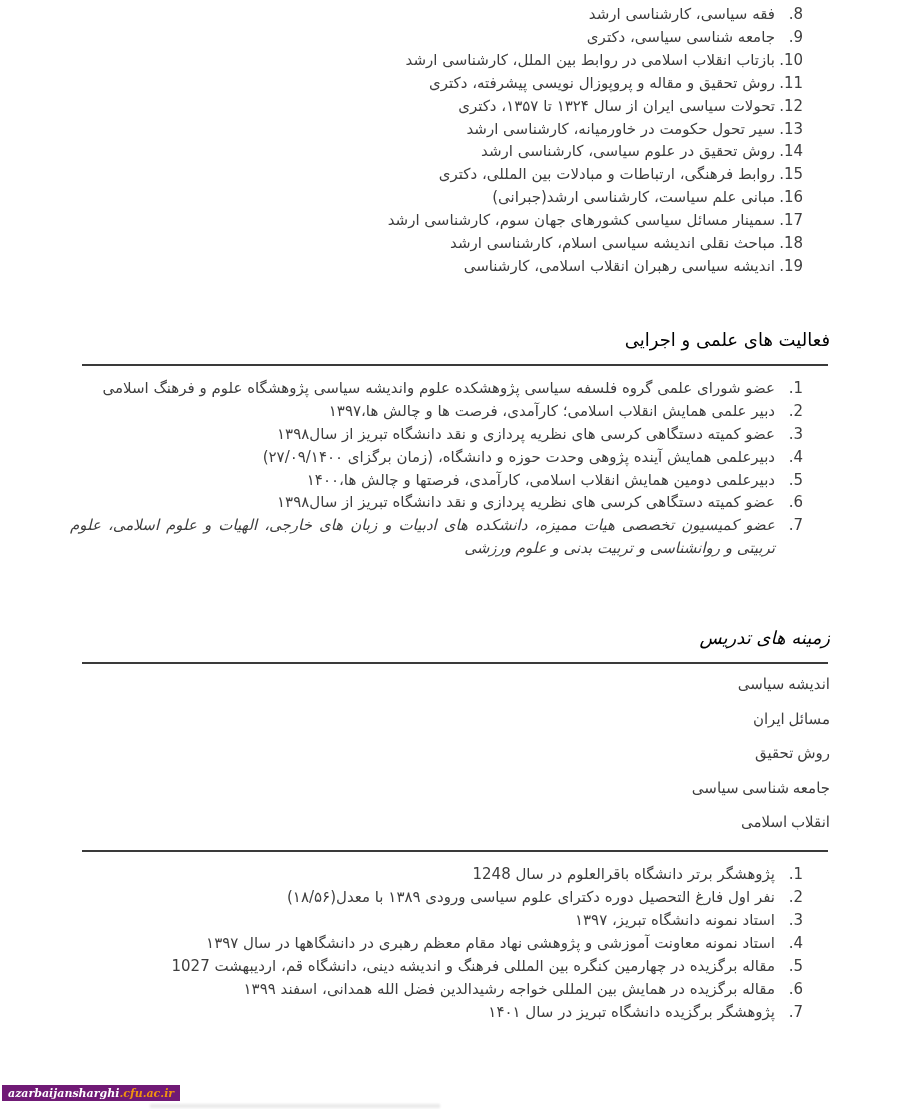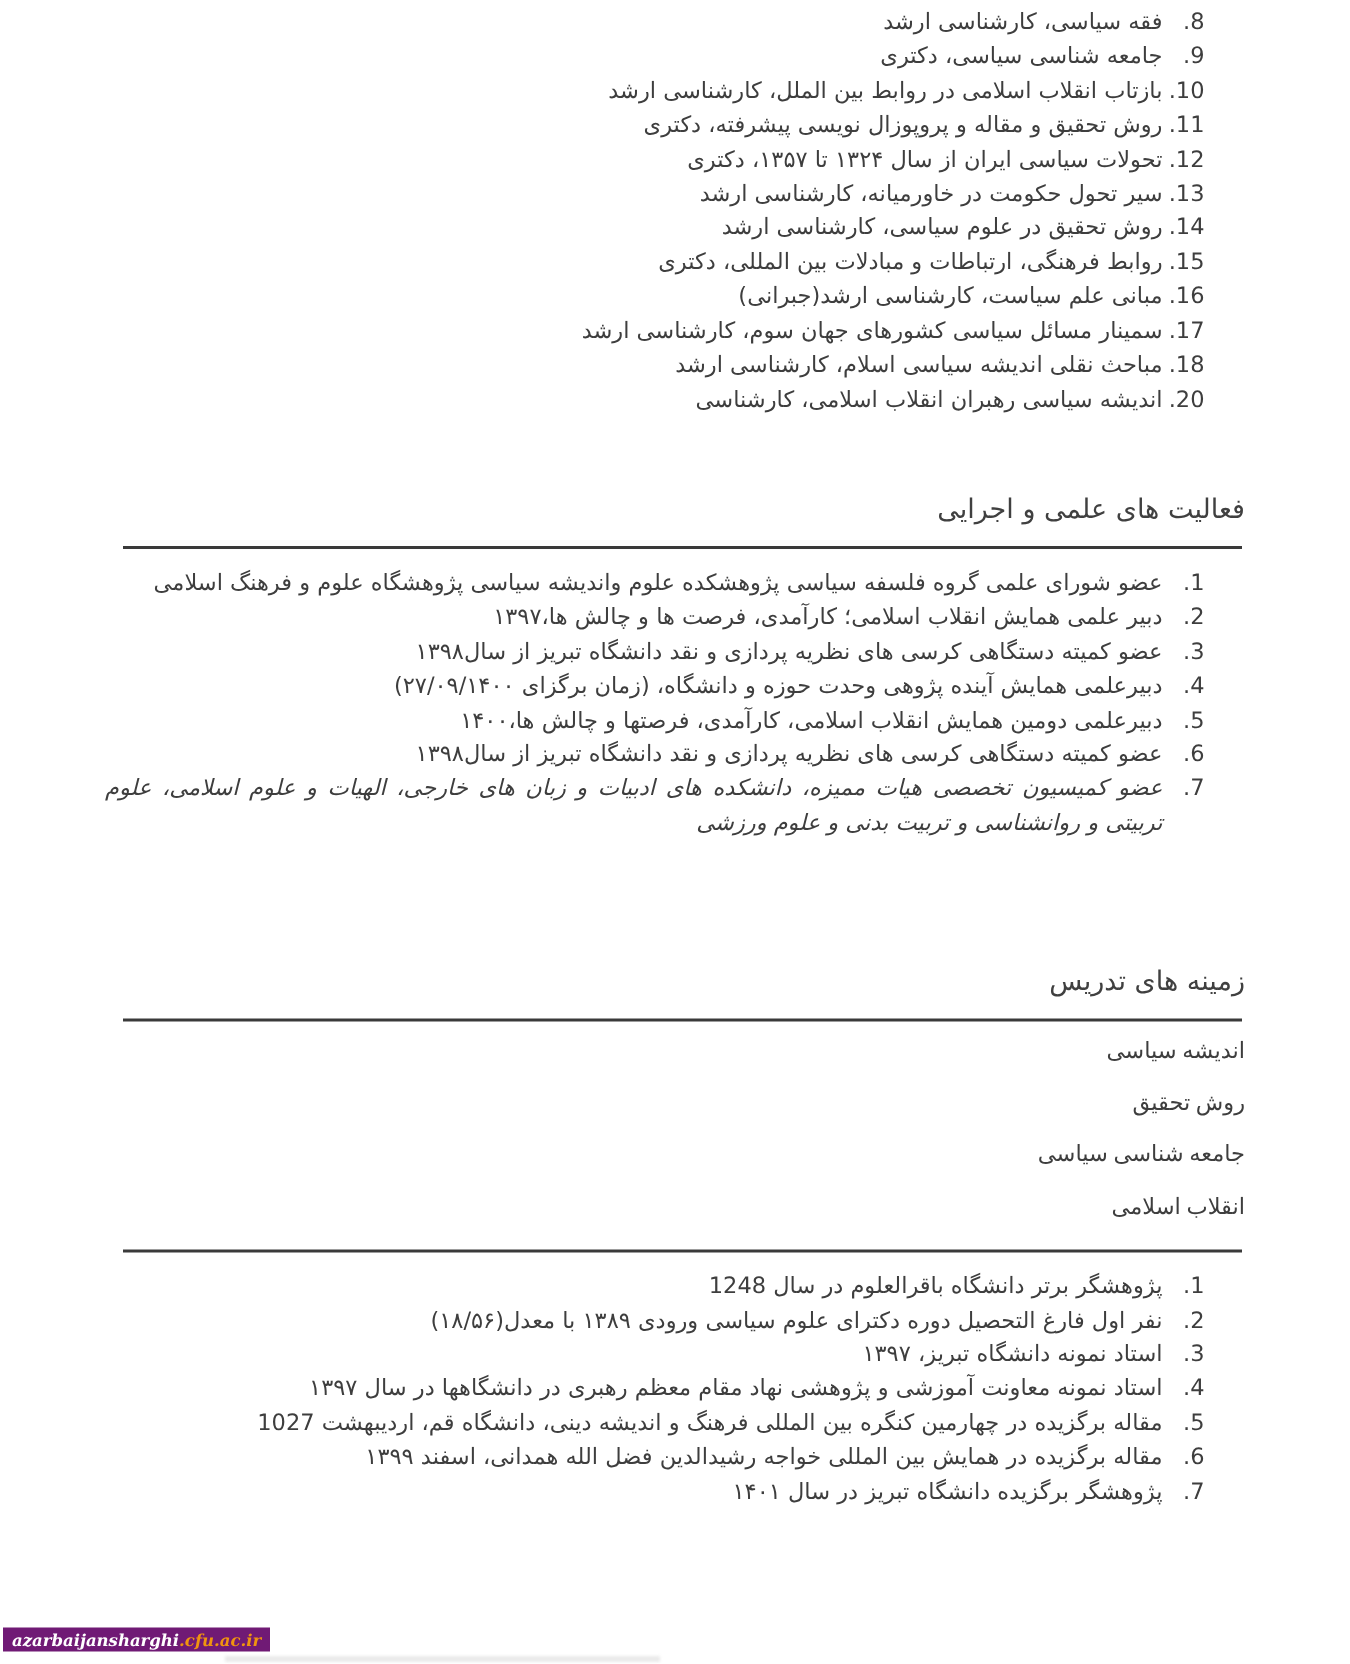--- a/index.html
+++ b/index.html
@@ -38,25 +38,25 @@
   }
   .nrow.italic .txt {
     font-style: italic;
     text-align: justify;
   }
   
   .sec-head {
     font-size: 18px;
     line-height: 26px;
     font-weight: 400;
-    color: #404040;
+    color: #000000;
     margin: 0;
   }
   .sec-head.mt-lg { margin-top: 49px; }
-  .sec-head.mt-xl { margin-top: 82px; }
+  .sec-head.mt-xl { margin-top: 65px; font-style: italic; }
   .rule {
     height: 2px;
     background: #3a3a3a;
     margin: 11px 2px 0 12px;
   }
   .after-rule-list { margin-top: 11px; }
   .after-rule-plain { margin-top: 9px; }
   
   .plain-item {
     font-size: 15px;
@@ -140,21 +140,21 @@
       </div>
     <div class="nrow">
         <span class="num">17.</span>
         <span class="txt">سمینار مسائل سیاسی کشورهای جهان سوم، کارشناسی ارشد</span>
       </div>
     <div class="nrow">
         <span class="num">18.</span>
         <span class="txt">مباحث نقلی اندیشه سیاسی اسلام، کارشناسی ارشد</span>
       </div>
     <div class="nrow">
-        <span class="num">20.</span>
+        <span class="num">19.</span>
         <span class="txt">اندیشه سیاسی رهبران انقلاب اسلامی، کارشناسی</span>
       </div>
   </div>
 
   <h2 class="sec-head mt-lg">فعالیت های علمی و اجرایی</h2>
   <div class="rule"></div>
   <div class="nlist after-rule-list">
     <div class="nrow">
         <span class="num">1.</span>
         <span class="txt">عضو شورای علمی گروه فلسفه سیاسی پژوهشکده علوم واندیشه سیاسی پژوهشگاه علوم و فرهنگ اسلامی</span>
@@ -182,20 +182,21 @@
     <div class="nrow italic">
         <span class="num">7.</span>
         <span class="txt">عضو کمیسیون تخصصی هیات ممیزه، دانشکده های ادبیات و زبان های خارجی، الهیات و علوم اسلامی، علوم تربیتی و روانشناسی و تربیت بدنی و علوم ورزشی</span>
       </div>
   </div>
 
   <h2 class="sec-head mt-xl">زمینه های تدریس</h2>
   <div class="rule"></div>
   <div class="after-rule-plain">
     <p class="plain-item">اندیشه سیاسی</p>
+    <p class="plain-item">مسائل ایران</p>
     <p class="plain-item">روش تحقیق</p>
     <p class="plain-item">جامعه شناسی سیاسی</p>
     <p class="plain-item">انقلاب اسلامی</p>
   </div>
 
   <div class="rule"></div>
   <div class="nlist after-rule-list">
     <div class="nrow">
         <span class="num">1.</span>
         <span class="txt">پژوهشگر برتر دانشگاه باقرالعلوم در سال 1248</span>

